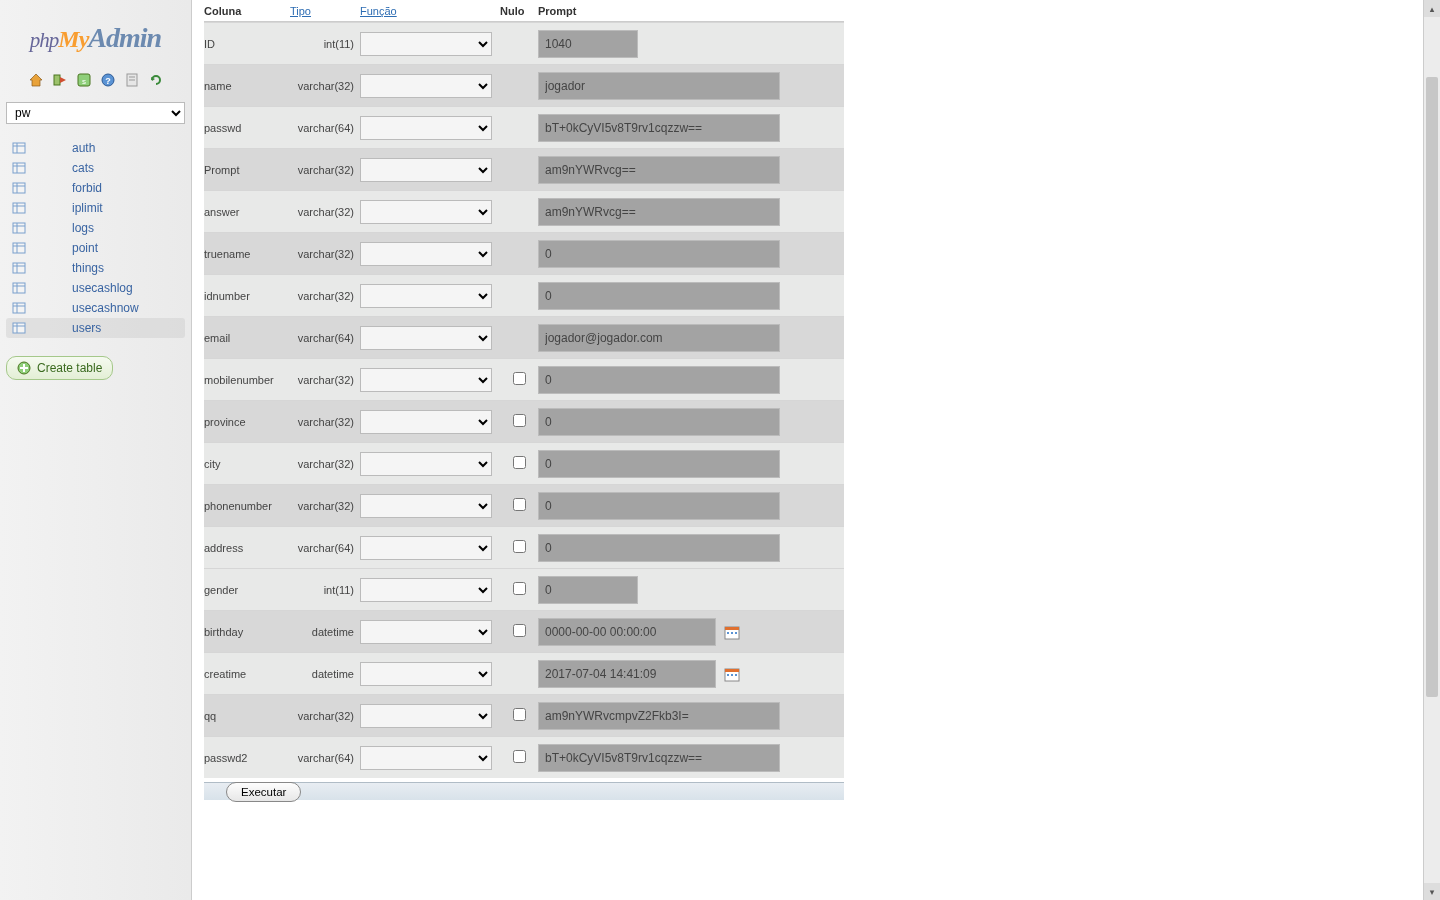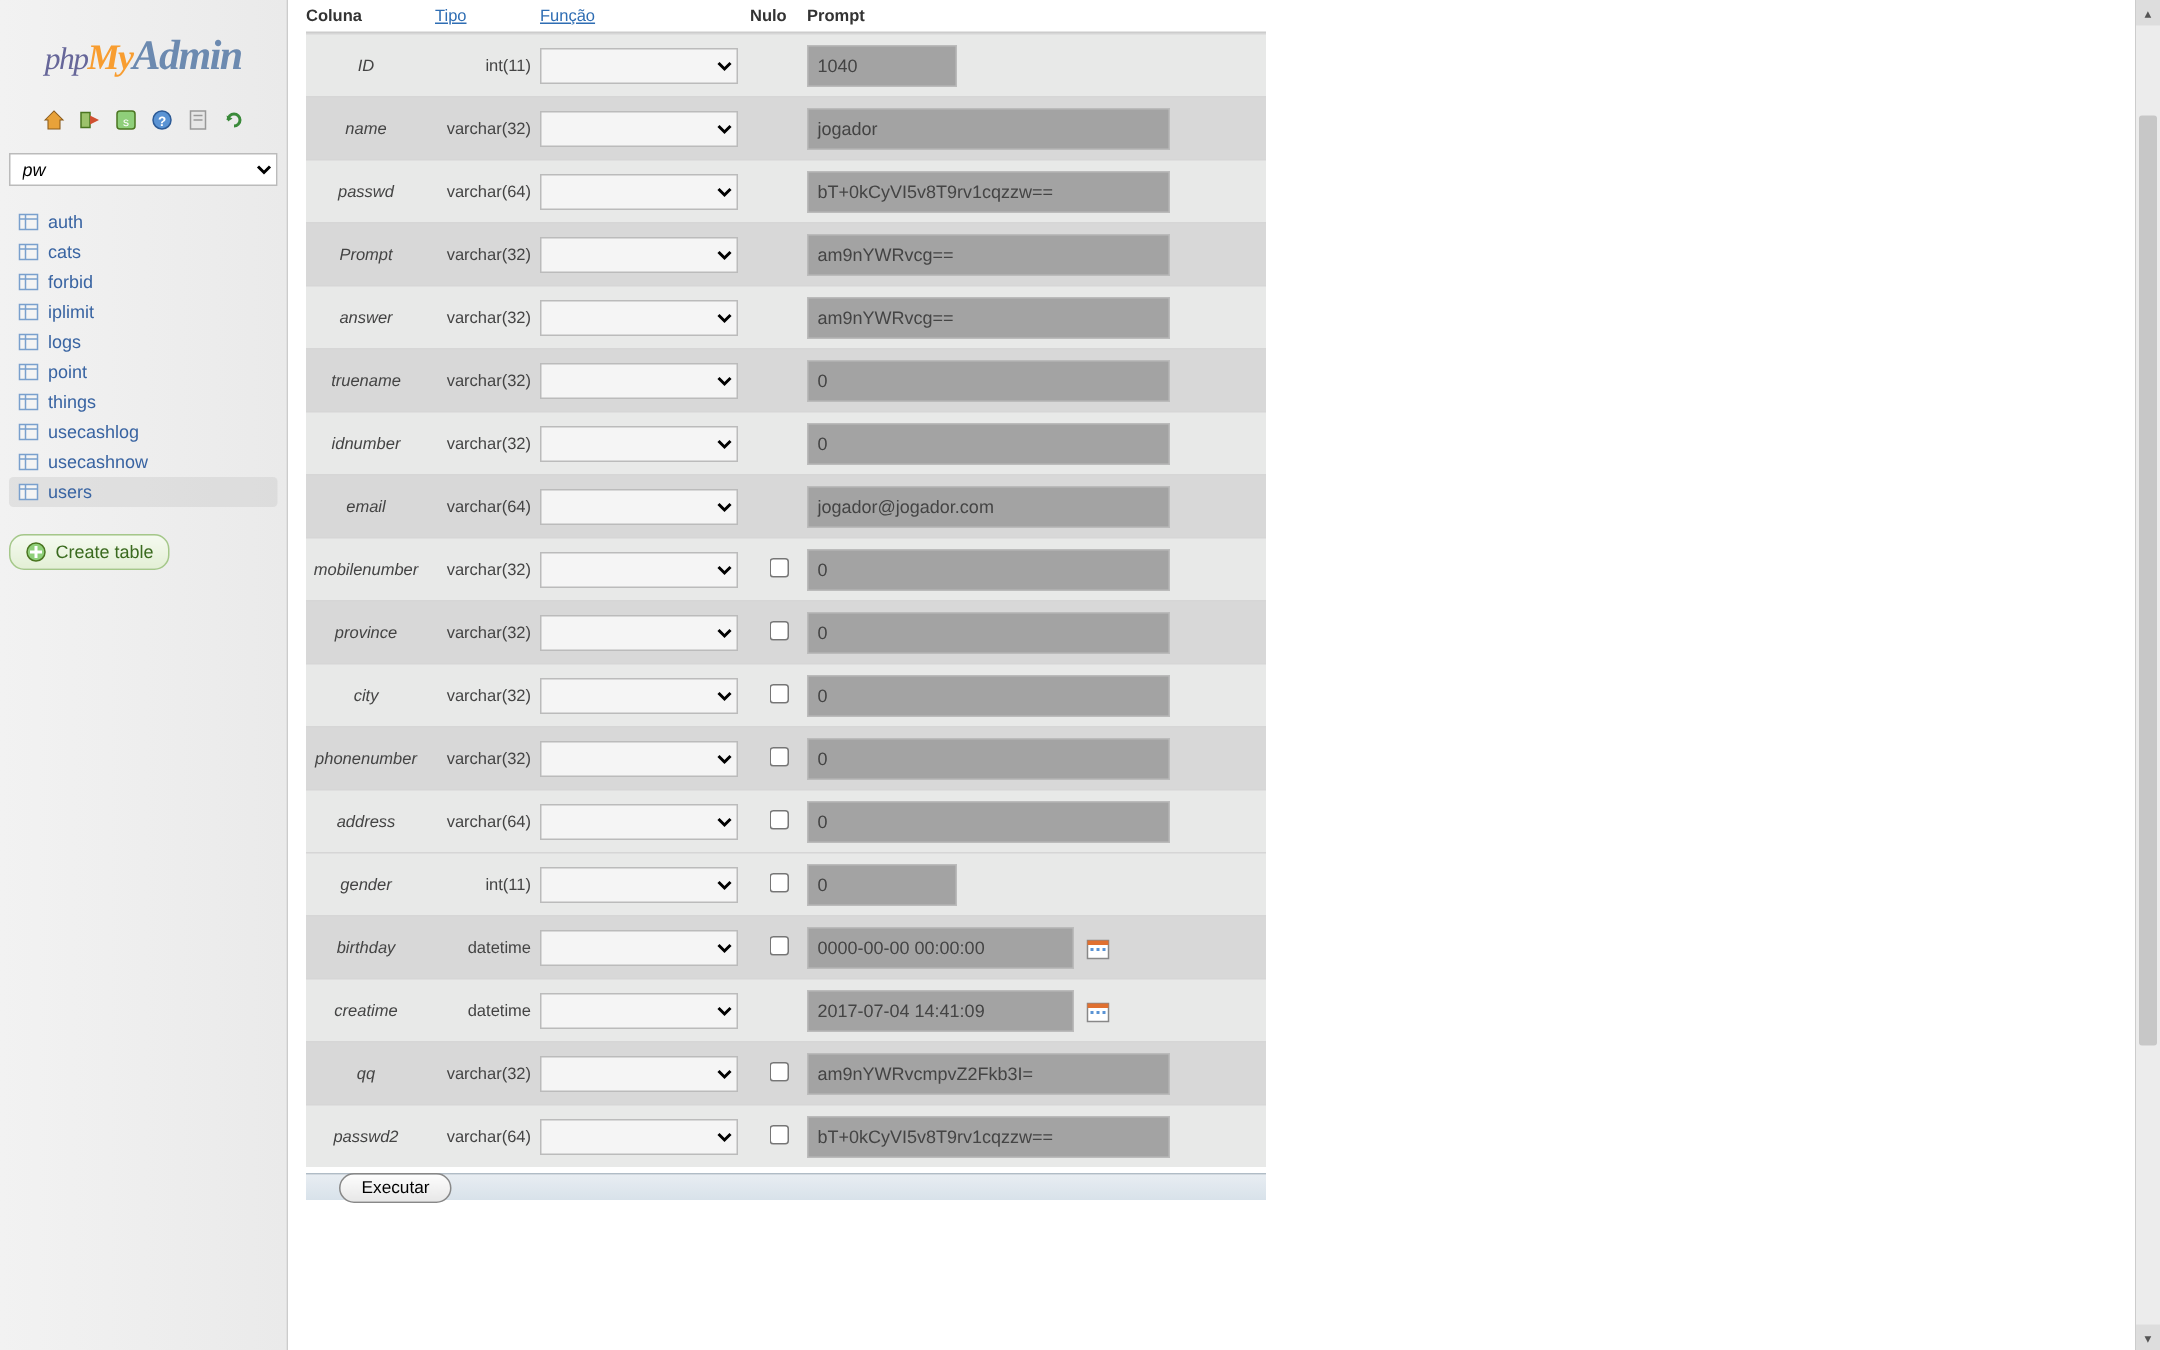--- a/index.html
+++ b/index.html
@@ -4,39 +4,39 @@
 <style>
 * { box-sizing: border-box; margin: 0; padding: 0; }
 body { font-family: "Segoe UI", Arial, sans-serif; font-size: 12px; background: #fff; color: #333; display: flex; height: 900px; width: 1372px; overflow: hidden; }
 #sidebar { width: 192px; min-width: 192px; background: linear-gradient(to right, #f2f2f2 0%, #eaeaea 100%); border-right: 1px solid #ccc; padding: 6px; overflow-y: auto; }
 .logo { text-align: center; padding: 16px 0 8px; }
 .logo span.php { color: #666699; font-size: 21px; font-style: italic; font-family: Georgia, serif; letter-spacing: -1px; }
 .logo span.my { color: #f89d30; font-size: 24px; font-weight: bold; font-style: italic; font-family: Georgia, serif; letter-spacing: -1px; }
 .logo span.admin { color: #6c8ab0; font-size: 28px; font-weight: bold; font-style: italic; font-family: Georgia, serif; letter-spacing: -1px; }
 .icon-row { display: flex; justify-content: center; gap: 8px; padding: 10px 0 14px; }
 .icon { width: 16px; height: 16px; display: inline-block; }
-.db-select { width: 100%; height: 22px; border: 1px solid #bbb; background: #fff; font-size: 12px; padding-left: 4px; margin-bottom: 14px; font-style: italic; }
+.db-select { width: 100%; height: 22px; border: 1px solid #bbb; background: #fff; font-size: 12px; padding-left: 4px; margin-bottom: 14px; }
 .tree { }
-.tree-item { display: flex; align-items: center; padding: 3px 0 3px 6px; color: #3964a2; font-size: 12px; cursor: pointer; }
+.tree-item { display: flex; align-items: center; padding: 3px 0 3px 6px; color: #3964a2; font-size: 12px; cursor: pointer; gap: 40px; }
 .tree-item.selected { background: rgba(200,200,200,0.4); border-radius: 3px; }
 .table-icon { width: 14px; height: 14px; margin-right: 6px; }
 .create-btn { margin-top: 18px; display: flex; align-items: center; padding: 4px 10px; border: 1px solid #a5c88a; border-radius: 10px; background: linear-gradient(#f5faf0, #e3efd5); color: #3a6a1f; cursor: pointer; width: fit-content; font-size: 12px; gap: 6px; }
 .create-btn .ic { width: 14px; height: 14px; }
 #main { flex: 1; background: #fff; overflow-y: auto; padding-left: 12px; position: relative; }
 .main-inner { width: 640px; }
 .hdr-row { display: flex; font-size: 11px; color: #333; height: 22px; align-items: center; border-bottom: 1px solid #ccc; background: #fff; padding-left: 0; }
 .hdr-row .col1 { width: 86px; font-weight: bold; }
 .hdr-row .col2 { width: 70px; color: #2e6db3; text-decoration: underline; cursor: pointer; }
 .hdr-row .col3 { width: 140px; color: #2e6db3; text-decoration: underline; cursor: pointer; }
 .hdr-row .col4 { width: 38px; font-weight: bold; }
 .hdr-row .col5 { font-weight: bold; }
 .data-row { display: flex; align-items: center; min-height: 42px; font-size: 11px; color: #444; border-top: 1px solid #d6d6d6; }
 .data-row.odd { background: #e8e9e8; }
 .data-row.even { background: #d8d8d8; }
-.data-row .col1 { width: 86px; text-align: center; padding-right: 6px; font-style: italic; }
+.data-row .col1 { width: 86px; text-align: left; padding-right: 6px; }
 .data-row .col2 { width: 70px; text-align: right; padding-right: 6px; }
 .data-row .col3 { width: 140px; }
 .data-row .col3 select { width: 132px; height: 24px; border: 1px solid #bbb; background: #f5f5f5; }
 .data-row .col4 { width: 38px; text-align: center; }
 .data-row .col4 input[type=checkbox] { }
 .data-row .col5 { flex: 1; display: flex; align-items: center; gap: 8px; }
 .data-row .col5 input[type=text] { height: 28px; border: 1px solid #bbb; background: #a3a3a3; padding: 0 6px; font-size: 12px; color: #444; }
 .wide { width: 242px; }
 .med { width: 178px; }
 .short { width: 100px; }

